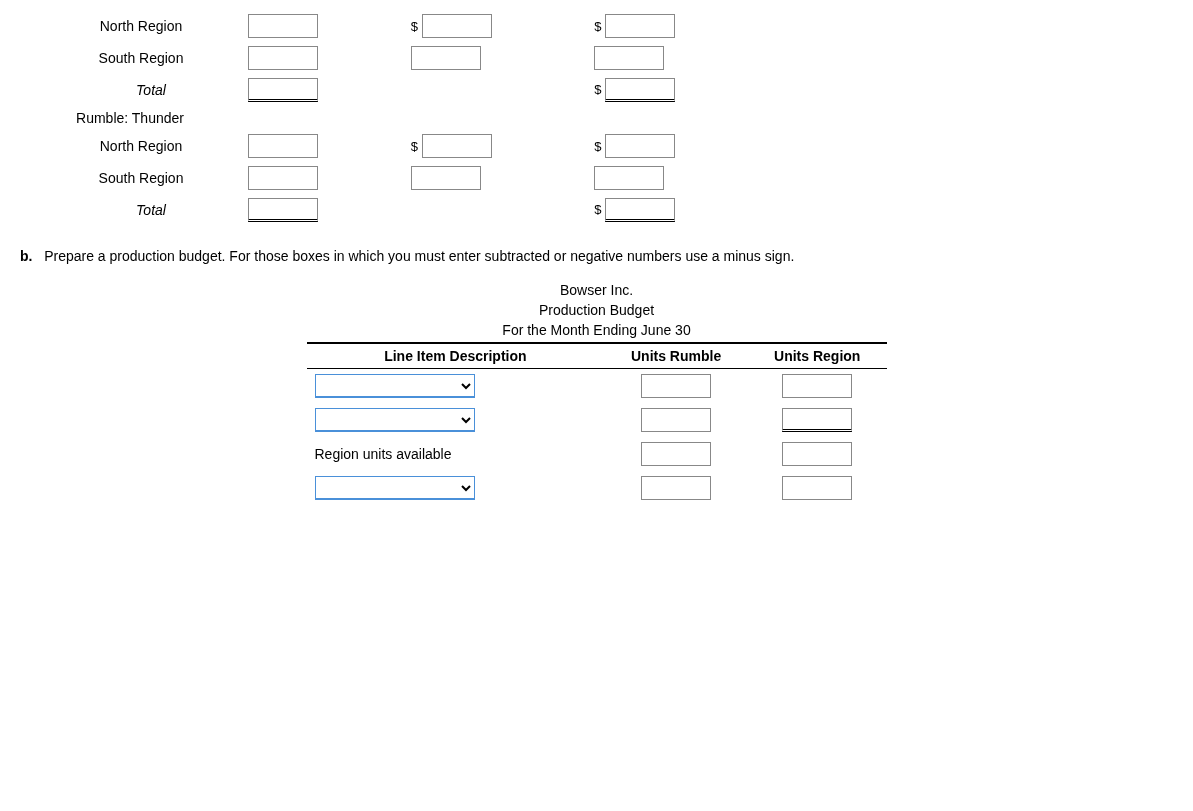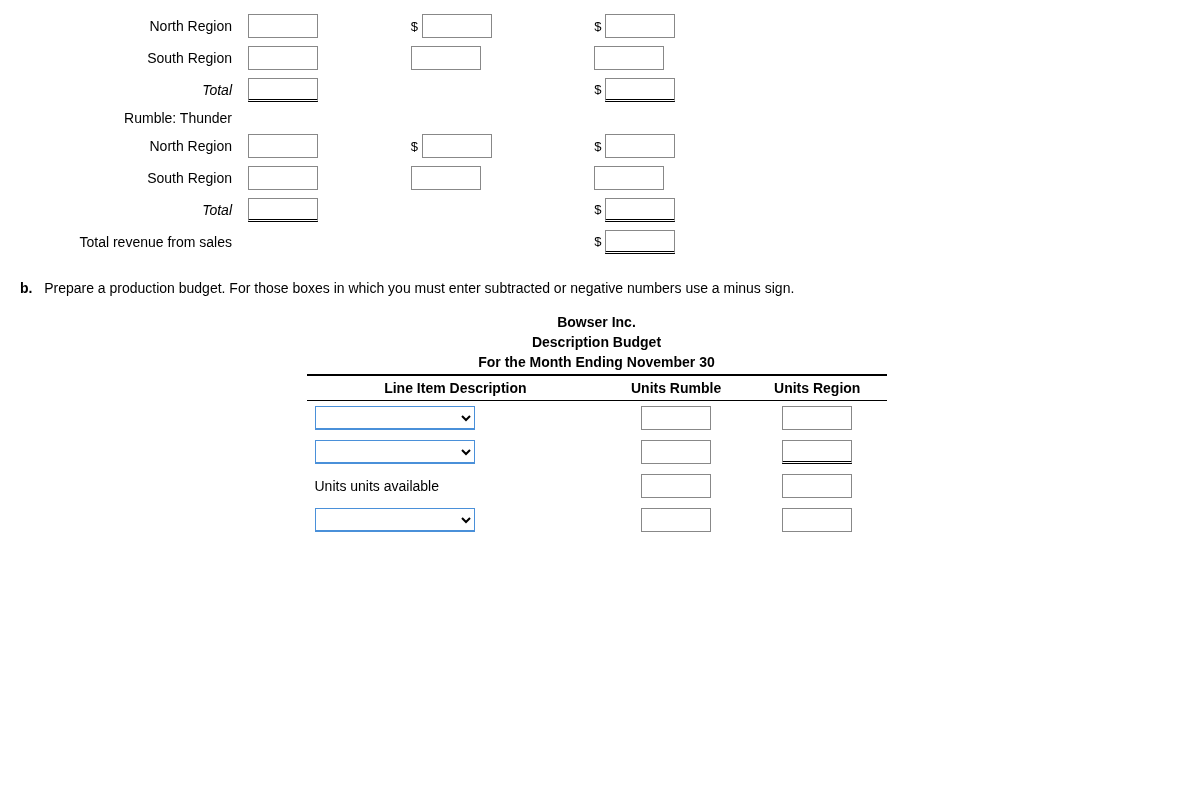--- a/index.html
+++ b/index.html
@@ -23,21 +23,21 @@
       margin-bottom: 10px;
     }
 
     .sales-table td {
       padding: 4px 8px;
       vertical-align: middle;
     }
 
     .sales-table .label-cell {
       width: 220px;
-      text-align: right;
+      text-align: center;
     }
 
     .sales-table .indent {
       padding-left: 30px;
     }
 
     .sales-table .more-indent {
       padding-left: 50px;
       font-style: italic;
     }
@@ -47,21 +47,21 @@
       margin: 20px 0 15px 0;
       line-height: 1.5;
     }
 
     .instruction b {
       font-weight: bold;
     }
 
     .prod-header {
       text-align: center;
-      font-weight: bold;
+      font-weight: normal;
       margin-bottom: 4px;
     }
 
     .prod-table {
       border-collapse: collapse;
       width: 580px;
       margin: 0 auto;
     }
 
     .prod-table th {
@@ -190,42 +190,33 @@
       <td>
         <input type="text" style="border-width: 1px 1px 3px; border-style: solid solid double; border-color: rgb(136, 136, 136) rgb(136, 136, 136) rgb(0, 0, 0); border-image: initial; width: 70px; height: 24px;">
       </td>
       <td></td>
       <td>
         <span style="font-size:13px;">$</span>
         <input type="text" style="border-width: 1px 1px 3px; border-style: solid solid double; border-color: rgb(136, 136, 136) rgb(136, 136, 136) rgb(0, 0, 0); border-image: initial; width: 70px; height: 24px;">
       </td>
     </tr>
 
-    <tr>
-      <td class="label-cell">Total revenue from sales</td>
-      <td></td>
-      <td></td>
-      <td>
-        <span style="font-size:13px;">$</span>
-        <input type="text" style="border-width: 1px 1px 3px; border-style: solid solid double; border-color: rgb(136, 136, 136) rgb(136, 136, 136) rgb(0, 0, 0); border-image: initial; width: 70px; height: 24px;">
-      </td>
-    </tr>
   </tbody>
     </table>
 </div>
 
 <div class="instruction">
   <b>b.</b>
   &nbsp;&nbsp;<span>Prepare a production budget. For those boxes in which you must enter subtracted or negative numbers use a minus sign.</span>
 </div>
 
 <div class="section">
   <div class="prod-header">Bowser Inc.</div>
-  <div class="prod-header">Description Budget</div>
-  <div class="prod-header">For the Month Ending November 30</div>
+  <div class="prod-header">Production Budget</div>
+  <div class="prod-header">For the Month Ending June 30</div>
 
   <table class="prod-table">
     <thead>
       <tr>
         <th class="col-desc">Line Item Description</th>
         <th class="col-num">Units Rumble</th>
         <th class="col-num">Units Region</th>
       </tr>
     </thead>
     <tbody>
@@ -252,21 +243,21 @@
         </td>
         <td class="col-num">
           <input type="text" style="border: 1px solid rgb(136, 136, 136); width: 70px; height: 24px;">
         </td>
         <td class="col-num">
           <input type="text" style="border-width: 1px 1px 3px; border-style: solid solid double; border-color: rgb(136, 136, 136) rgb(136, 136, 136) rgb(0, 0, 0); border-image: initial; width: 70px; height: 24px;">
         </td>
       </tr>
 
       <tr>
-        <td class="col-desc">Units units available</td>
+        <td class="col-desc">Region units available</td>
         <td class="col-num">
           <input type="text" style="border: 1px solid rgb(136, 136, 136); width: 70px; height: 24px;">
         </td>
         <td class="col-num">
           <input type="text" style="border: 1px solid rgb(136, 136, 136); width: 70px; height: 24px;">
         </td>
       </tr>
 
       <tr>
         <td class="col-desc">

